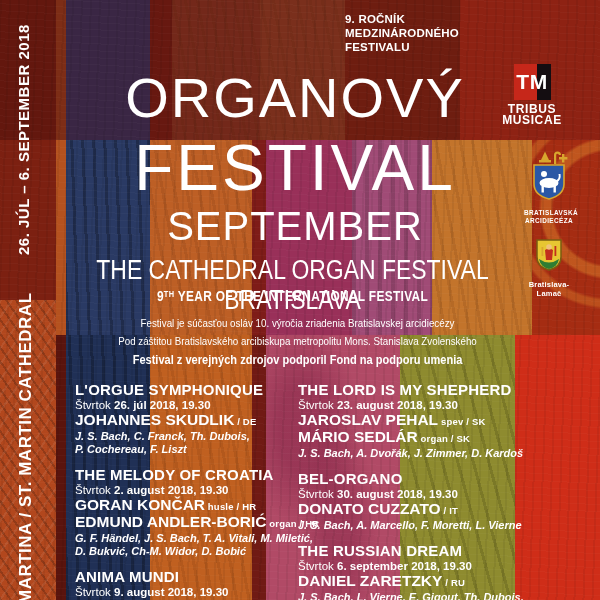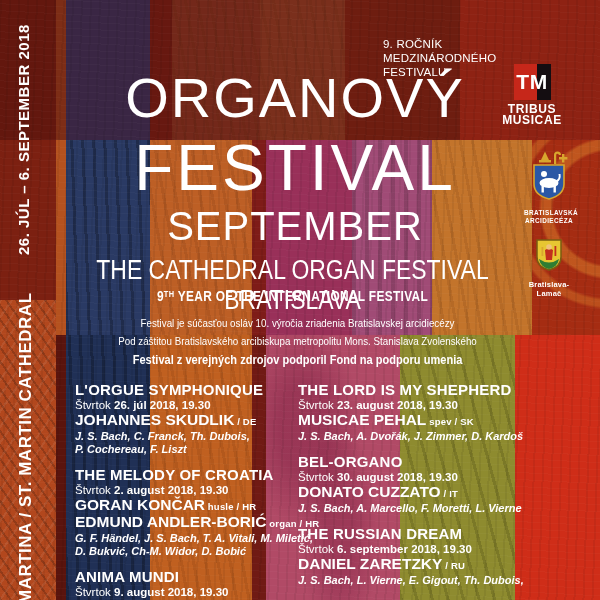--- a/index.html
+++ b/index.html
@@ -22,21 +22,21 @@
   .pink-tex{background-image:radial-gradient(ellipse at 28% 35%, rgba(110,18,55,.35) 0 18%, transparent 42%),
                              radial-gradient(ellipse at 55% 75%, rgba(110,18,55,.30) 0 14%, transparent 38%);}
   .orange-tex{background-image:repeating-linear-gradient(80deg, rgba(80,30,0,.12) 0 3px, transparent 3px 12px);}
   
   .v-text{position:absolute;white-space:nowrap;transform:rotate(-90deg);transform-origin:left top;
           font-weight:700;letter-spacing:.5px;}
   .v-date{left:15px;top:255px;font-size:15px;}
   .v-venue{left:16px;top:604px;font-size:17px;}
   
   .t1{position:absolute;left:74px;top:16px;font-size:38px;line-height:42px;letter-spacing:1.5px;}
-  .edition{position:absolute;left:345px;top:37px;font-size:11.5px;font-weight:400;line-height:14px;letter-spacing:.2px;padding-left:38px;}
+  .edition{position:absolute;left:345px;top:12px;font-size:11.5px;font-weight:700;line-height:14px;letter-spacing:.2px;}
   .t2{position:absolute;left:85px;top:64px;width:420px;text-align:center;font-size:56px;line-height:68px;letter-spacing:2px;}
   .t3{position:absolute;left:85px;top:134px;width:420px;text-align:center;font-size:64px;line-height:68px;letter-spacing:3px;}
   .t4{position:absolute;left:85px;top:204px;width:420px;text-align:center;font-size:40px;line-height:44px;letter-spacing:1px;}
   .sub{position:absolute;left:40px;top:255px;width:505px;text-align:center;font-size:27px;line-height:30px;transform:scaleX(.85);}
   .year{position:absolute;left:40px;top:288px;width:505px;text-align:center;font-size:14.5px;font-weight:700;letter-spacing:.4px;transform:scaleX(.82);}
   .year .sup{font-size:9px;vertical-align:4px;}
   .note{position:absolute;left:45px;width:505px;text-align:center;transform:scaleX(.85);}
   .n1{top:317px;font-size:11.5px;}
   .n2{top:335px;font-size:11.5px;}
   .n3{top:352px;font-size:13px;font-weight:700;}
@@ -177,21 +177,22 @@
       <div class="concert">
         <div class="c-title">ANIMA MUNDI</div>
         <div class="c-date"><span class="day">Štvrtok</span><span class="val"> 9. august 2018, 19.30</span></div>
         <div class="c-perf"><span class="pname">HELMUT HAUSKELLER</span></div>
       </div>
     </div>
   <div class="col col-r">
       <div class="concert">
         <div class="c-title">THE LORD IS MY SHEPHERD</div>
         <div class="c-date"><span class="day">Štvrtok</span><span class="val"> 23. august 2018, 19.30</span></div>
-        <div class="c-perf"><span class="pname">MUSICAE PEHAL</span><span class="role"> spev / SK</span></div>
+        <div class="c-perf"><span class="pname">JAROSLAV PEHAL</span><span class="role"> spev / SK</span></div>
+        <div class="c-perf"><span class="pname">MÁRIO SEDLÁR</span><span class="role"> organ / SK</span></div>
         <div class="c-prog">J. S. Bach, A. Dvořák, J. Zimmer, D. Kardoš</div>
       </div>
       <div class="concert">
         <div class="c-title">BEL-ORGANO</div>
         <div class="c-date"><span class="day">Štvrtok</span><span class="val"> 30. august 2018, 19.30</span></div>
         <div class="c-perf"><span class="pname">DONATO CUZZATO</span><span class="role"> / IT</span></div>
         <div class="c-prog">J. S. Bach, A. Marcello, F. Moretti, L. Vierne</div>
       </div>
       <div class="concert">
         <div class="c-title">THE RUSSIAN DREAM</div>

